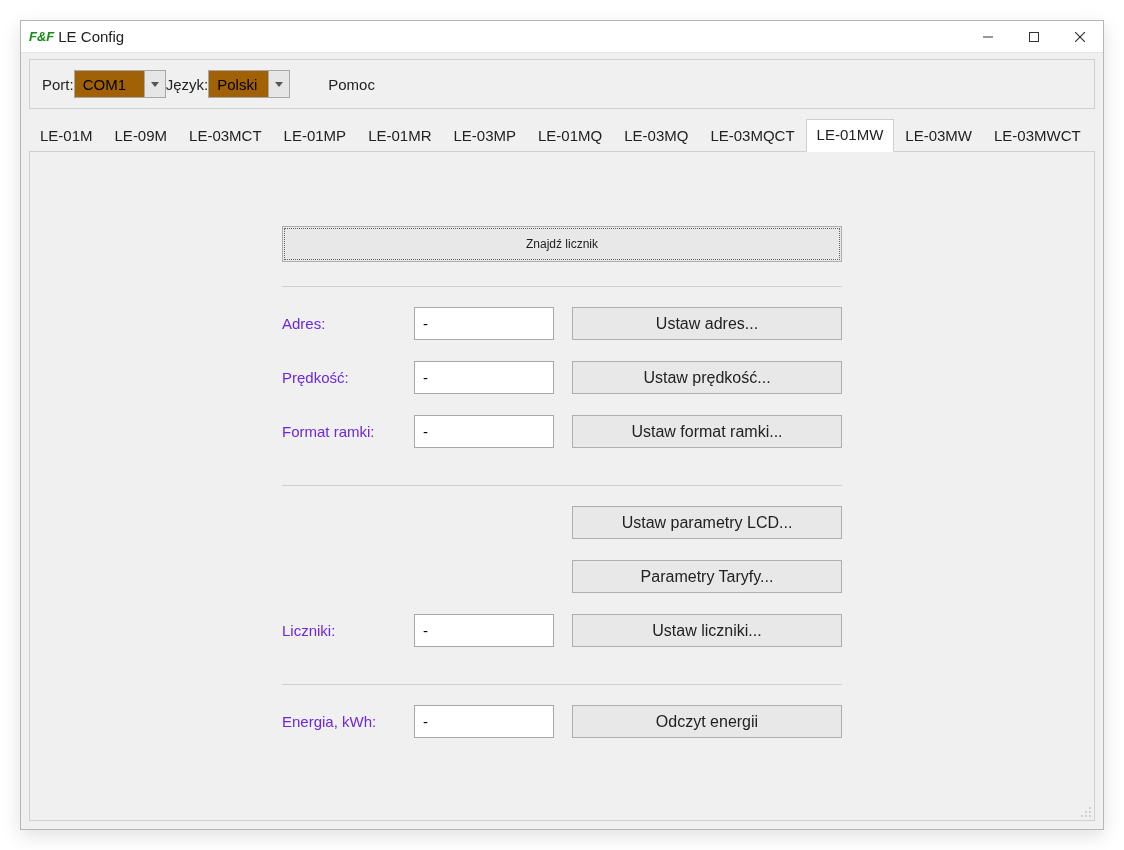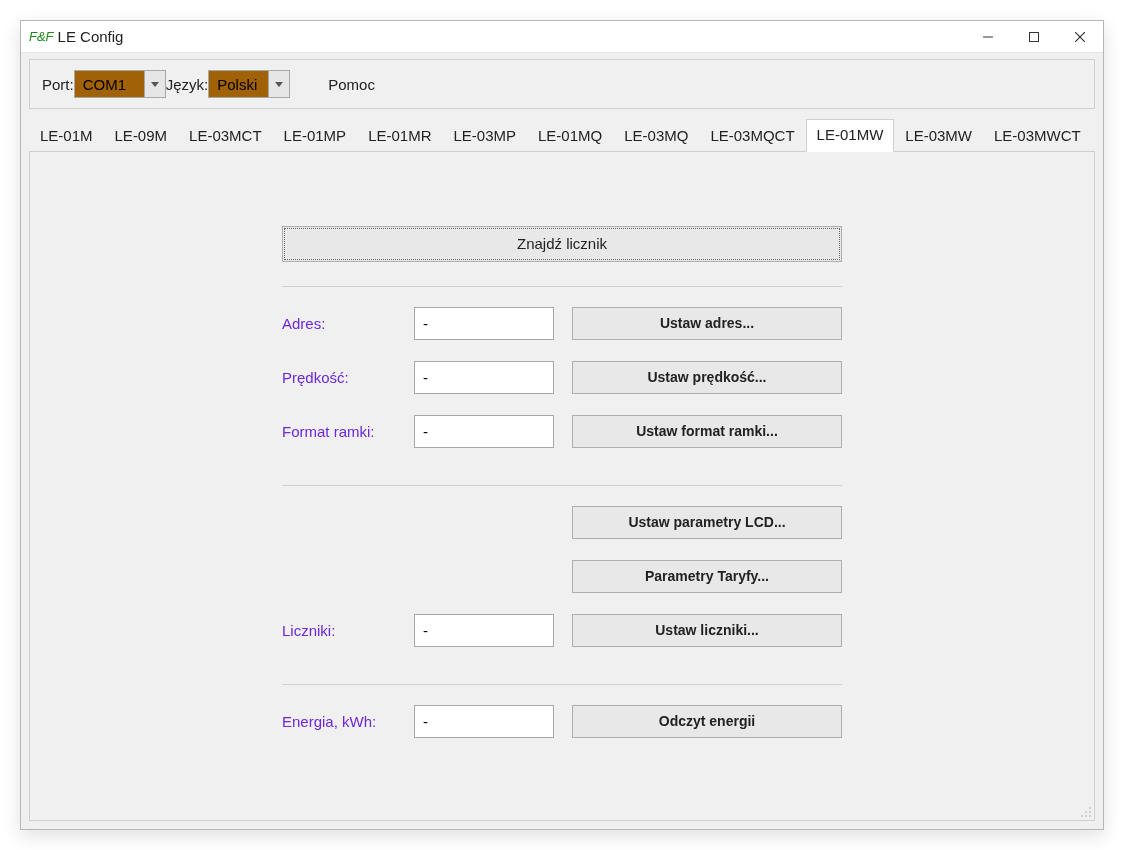--- a/index.html
+++ b/index.html
@@ -24,21 +24,21 @@
   }
   .titlebar {
     height: 32px;
     background: #ffffff;
     display: flex;
     align-items: center;
     padding: 0 0 0 8px;
     border-bottom: 1px solid #e5e5e5;
   }
   .logo {
-    font-weight: normal;
+    font-weight: bold;
     font-style: italic;
     color: #1a8a1a;
     margin-right: 4px;
     font-size: 13px;
   }
   .title-text {
     font-size: 15px;
     color: #222;
   }
   .title-spacer { flex: 1; }
@@ -135,21 +135,21 @@
   .panel-inner {
     width: 560px;
     margin: 74px auto 0 auto;
     display: flex;
     flex-direction: column;
   }
   .big-btn {
     height: 36px;
     border: 1px solid #aeaeae;
     background: #e8e8e8;
-    font-size: 15px;
+    font-size: 12px;
     text-align: center;
     line-height: 34px;
     cursor: default;
     margin-bottom: 6px;
     outline: 1px dotted #666;
     outline-offset: -3px;
   }
   .hr {
     border: none;
     border-top: 1px solid #cfcfcf;
@@ -174,25 +174,24 @@
     font-size: 15px;
     padding: 2px 8px;
     outline: none;
   }
   .row .gap { width: 18px; }
   .row .btn {
     flex: 1;
     height: 33px;
     border: 1px solid #aeaeae;
     background: #e8e8e8;
-    font-size: 14px;
+    font-size: 16px;
     text-align: center;
     line-height: 31px;
     cursor: default;
-    font-weight: bold;
   }
   .row.nolabel .lbl { visibility: hidden; }
   .row.nolabel input.val { visibility: hidden; }
   .resize-grip {
     position: absolute;
     right: 2px;
     bottom: 2px;
     width: 14px;
     height: 14px;
     opacity: 0.4;

